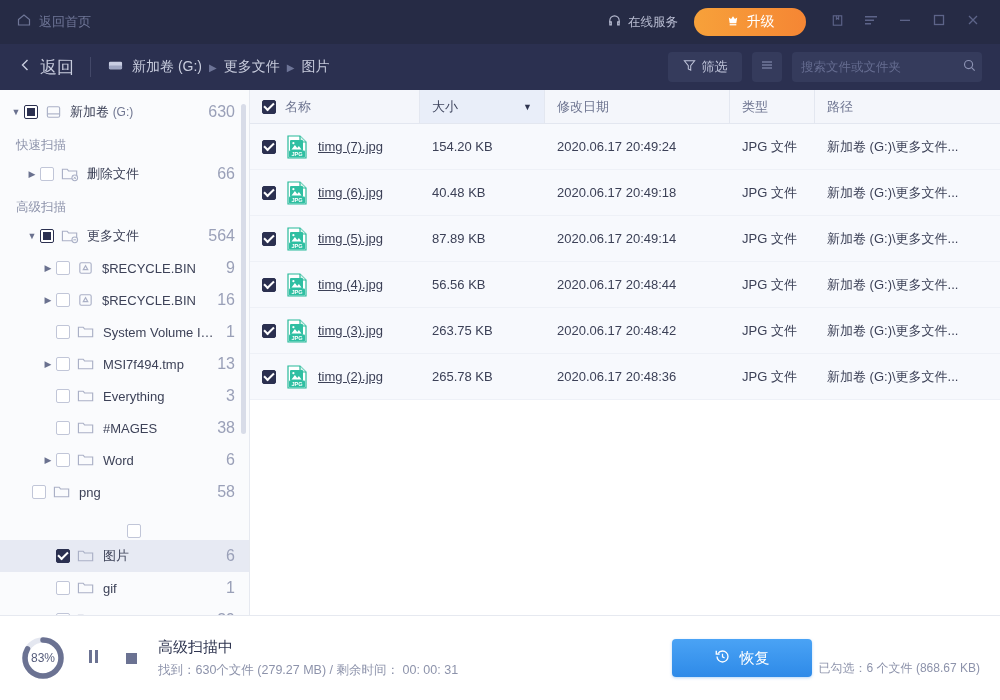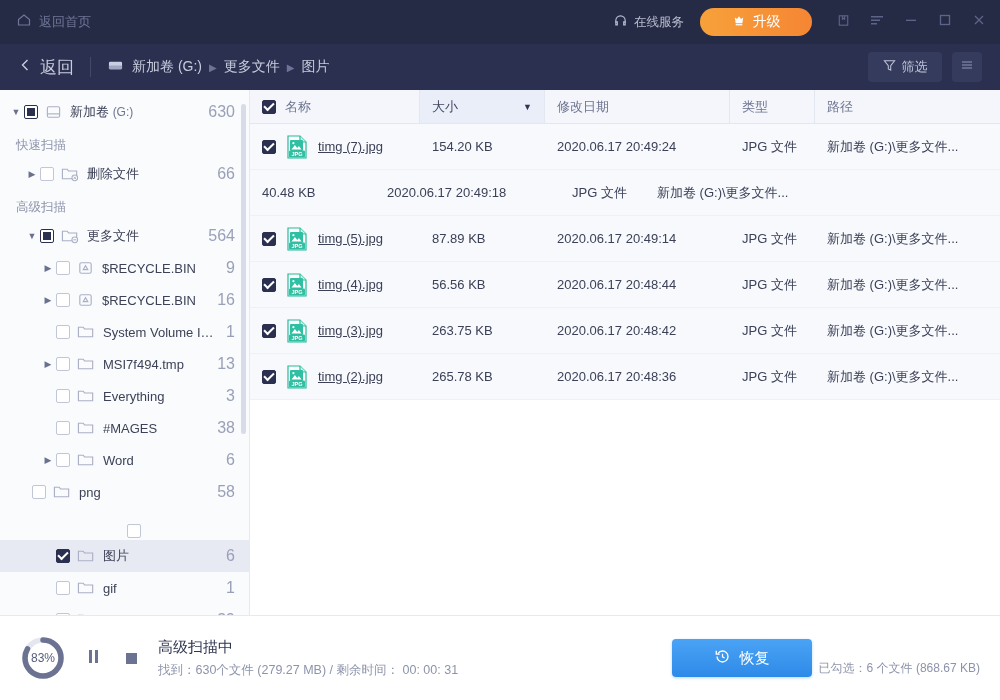--- a/index.html
+++ b/index.html
@@ -10,21 +10,21 @@
   }
   #app { width: 1000px; height: 700px; position: relative; display: flex; flex-direction: column; }
 
   
   .titlebar {
     height: 44px; background: #262b45; flex: 0 0 44px;
     display: flex; align-items: center; position: relative;
   }
   .home-btn { display: flex; align-items: center; gap: 7px; margin-left: 16px; cursor: pointer; }
   .home-btn .label { color: #6f7697; font-size: 13px; }
-  .tb-right { margin-left: auto; display: flex; align-items: center; gap: 0px; padding-right: 4px; }
+  .tb-right { margin-left: auto; display: flex; align-items: center; gap: 0px; padding-right: 10px; }
   .svc { display: flex; align-items: center; gap: 6px; color: #b9bdd2; font-size: 12.5px; cursor: pointer; margin-right: 16px; }
   .upgrade {
     display: flex; align-items: center; justify-content: center; gap: 7px;
     width: 112px; height: 28px; border-radius: 14px;
     background: linear-gradient(90deg, #f7a13a, #f58634);
     color: #ffffff; font-size: 14px; cursor: pointer; margin-right: 14px;
   }
   .wbtn {
     width: 34px; height: 30px; display: flex; align-items: center; justify-content: center;
     cursor: pointer; color: #5d6489;
@@ -262,20 +262,29 @@
             </svg>
         </span>
         <span>筛选</span>
       </div>
       <div class="view-btn">
         <span>
           <svg width="16" height="16" viewBox="0 0 16 16">
               <rect x="3" y="4.3" width="10" height="1.4" fill="currentColor"></rect>
               <rect x="3" y="7.3" width="10" height="1.4" fill="currentColor"></rect>
               <rect x="3" y="10.3" width="10" height="1.4" fill="currentColor"></rect>
+            </svg>
+        </span>
+      </div>
+      <div class="search-box">
+        <input type="text" placeholder="搜索文件或文件夹" style="">
+        <span>
+          <svg width="15" height="15" viewBox="0 0 16 16">
+              <circle cx="7" cy="7" r="4.3" fill="none" stroke="#8d93b4" stroke-width="1.2"></circle>
+              <path d="M10.3 10.3L13.5 13.5" stroke="#8d93b4" stroke-width="1.3"></path>
             </svg>
         </span>
       </div>
     </div>
   </div>
 
   <div class="body">
 
     <div class="sidebar">
       <div id="tree-container">
@@ -491,20 +500,33 @@
                   <text x="11" y="21" font-size="5.6" font-family="Liberation Sans, sans-serif" fill="#ffffff" text-anchor="middle" font-weight="bold">JPG</text>
                 </svg></span>
               <span class="fname">timg (7).jpg</span>
             </div>
             <div class="cell c-size">154.20 KB</div>
             <div class="cell c-date">2020.06.17 20:49:24</div>
             <div class="cell c-type">JPG 文件</div>
             <div class="cell c-path">新加卷 (G:)\更多文件...</div>
           </div>
           <div class="row">
+            <div class="cell c-name">
+              <span class="cb checked" style="margin-right: 0px;"></span>
+              <span class="jpgicon"><svg width="22" height="24" viewBox="0 0 22 24">
+                  <path d="M2 1h12l6 6v16H2z" fill="#ffffff" stroke="#27b99a" stroke-width="1.2"></path>
+                  <path d="M14 1v6h6" fill="#d5f2ea" stroke="#27b99a" stroke-width="1.2"></path>
+                  <rect x="4" y="5" width="13" height="11" rx="1" fill="#2fbfa2"></rect>
+                  <path d="M5.5 14.5l3.4-4.6 2.3 3.1 1.7-2 2.6 3.5z" fill="#ffffff"></path>
+                  <circle cx="7.4" cy="8.2" r="1.1" fill="#ffffff"></circle>
+                  <rect x="3" y="15.5" width="16" height="7" rx="1" fill="#2fbfa2"></rect>
+                  <text x="11" y="21" font-size="5.6" font-family="Liberation Sans, sans-serif" fill="#ffffff" text-anchor="middle" font-weight="bold">JPG</text>
+                </svg></span>
+              <span class="fname">timg (6).jpg</span>
+            </div>
             <div class="cell c-size">40.48 KB</div>
             <div class="cell c-date">2020.06.17 20:49:18</div>
             <div class="cell c-type">JPG 文件</div>
             <div class="cell c-path">新加卷 (G:)\更多文件...</div>
           </div>
           <div class="row">
             <div class="cell c-name">
               <span class="cb checked" style="margin-right: 0px;"></span>
               <span class="jpgicon"><svg width="22" height="24" viewBox="0 0 22 24">
                   <path d="M2 1h12l6 6v16H2z" fill="#ffffff" stroke="#27b99a" stroke-width="1.2"></path>

